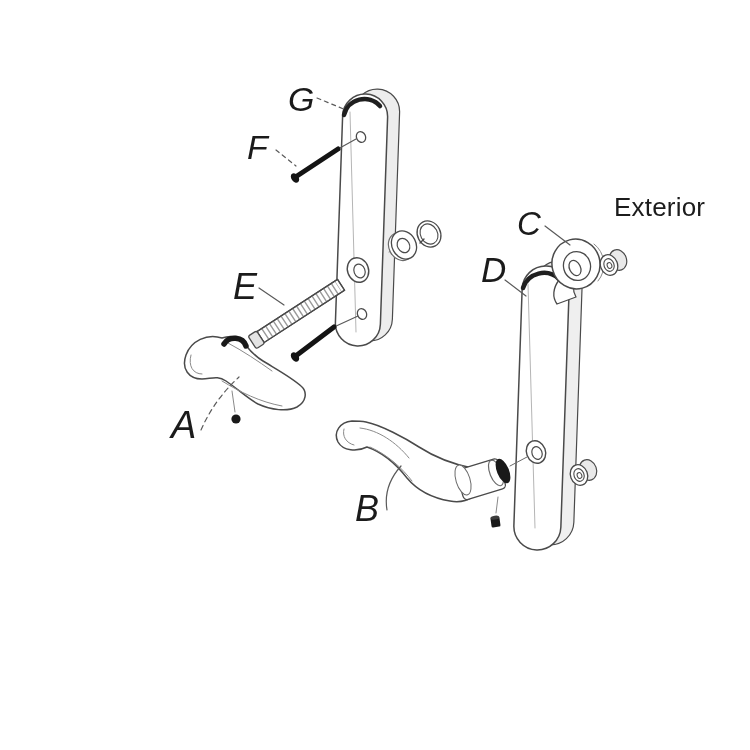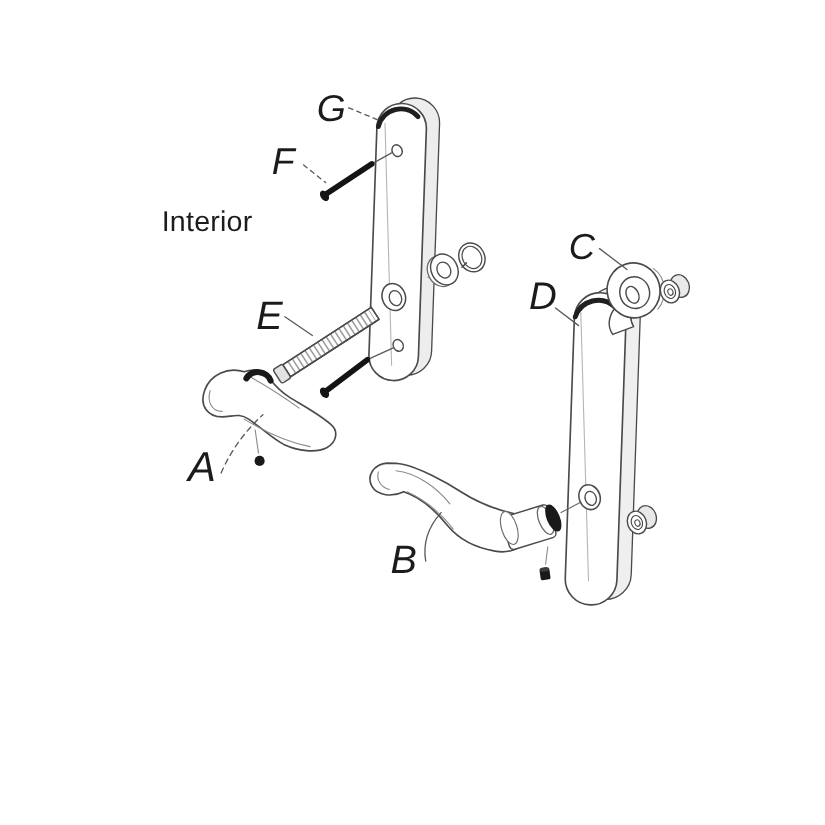--- a/index.html
+++ b/index.html
@@ -159,21 +159,21 @@
           <ellipse cx="495.5" cy="517.5" rx="4.5" ry="2" fill="#3d3d3d"></ellipse>
         </g>
       </g>
 
       <line x1="545" y1="226" x2="570" y2="245" stroke="#5a5a5a" stroke-width="1.2"></line>
       <line x1="505" y1="280" x2="526" y2="296" stroke="#5a5a5a" stroke-width="1.2"></line>
       <path d="M 387 510 Q 383 486 401 466" fill="none" stroke="#5a5a5a" stroke-width="1.2"></path>
     </g>
   </svg>
 
-  <span class="side-label" style="left:147px;top:186px">Interior</span>
+  <span class="side-label" style="left:614px;top:192px">Exterior</span>
 
   <span class="part-label" style="left:288px;top:80px;font-size:34px">G</span>
   <span class="part-label" style="left:247px;top:128px;font-size:34px">F</span>
   <span class="part-label" style="left:233px;top:266px;font-size:36px">E</span>
   <span class="part-label" style="left:171px;top:404px;font-size:38px">A</span>
   <span class="part-label" style="left:517px;top:205px;font-size:33px">C</span>
   <span class="part-label" style="left:481px;top:250px;font-size:35px">D</span>
   <span class="part-label" style="left:355px;top:488px;font-size:36px">B</span>
 </div>
 

